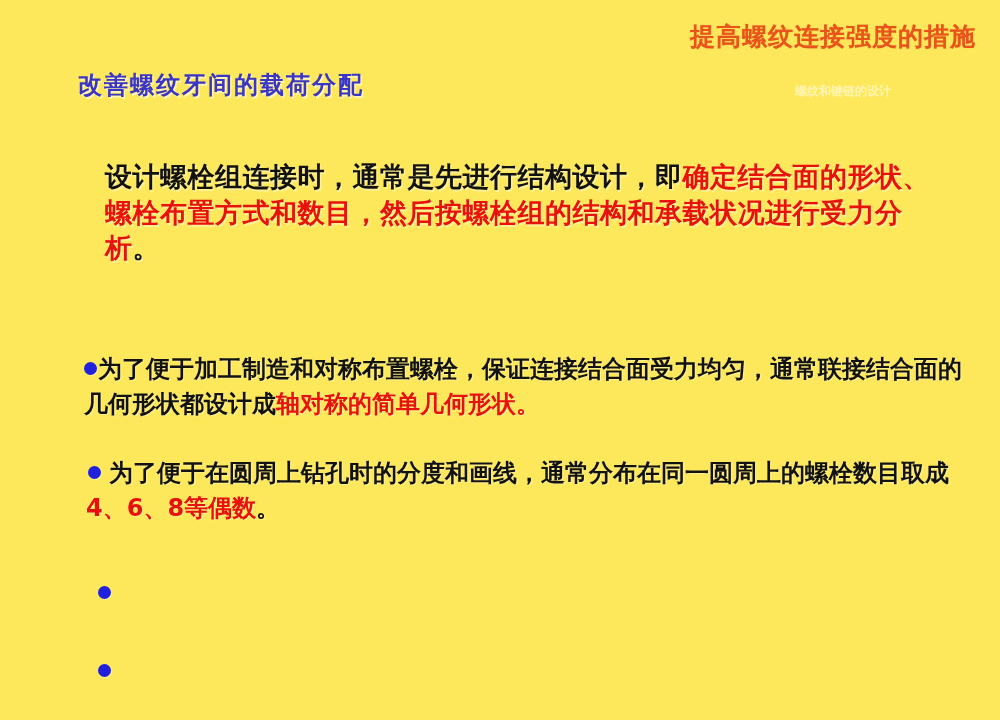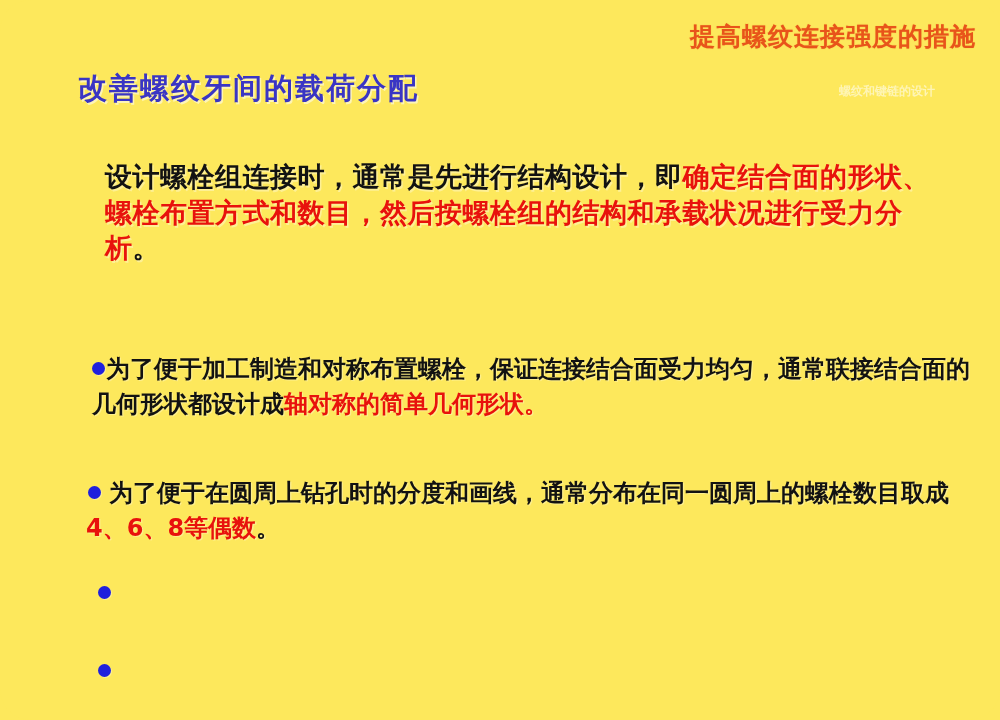--- a/index.html
+++ b/index.html
@@ -33,39 +33,38 @@
     letter-spacing: 1px;
     text-shadow: 0 0 1px rgba(230,80,20,0.45);
     white-space: nowrap;
   }
 
   
   .section-heading {
     position: absolute;
     top: 69px;
     left: 78px;
-    font-size: 29px;
+    font-size: 24px;
     font-weight: bold;
     color: #3a35c4;
     letter-spacing: 2px;
     text-shadow: 1.5px 1.5px 0 rgba(255,255,255,0.55);
     white-space: nowrap;
   }
 
   
   .watermark {
     position: absolute;
     top: 83px;
     left: 795px;
     font-size: 12px;
     font-weight: bold;
     color: rgba(255,255,255,0.55);
     letter-spacing: 0px;
     white-space: nowrap;
-    margin-left: 44px;
   }
 
   
   .body-area {
     position: absolute;
     top: 132px;
     left: 0;
     width: 1000px;
   }
 
@@ -110,22 +109,22 @@
     width: 13px;
     height: 13px;
     border-radius: 50%;
     background: #2020dd;
     vertical-align: 2px;
     margin-right: 1px;
     box-shadow: 1px 1px 0 rgba(255,255,255,0.35);
   }
   .dot.gap { margin-right: 8px; margin-left: 2px; }
 
-  #bullet-1 { top: 196px; left: 92px; width: 880px; margin-top: 24px; }
-  #bullet-2 { top: 320px; left: 86px; width: 880px; }
+  #bullet-1 { top: 196px; left: 84px; width: 880px; margin-top: 24px; }
+  #bullet-2 { top: 300px; left: 86px; width: 880px; }
   #bullet-3 { top: 420px; left: 98px; width: 860px; }
   #bullet-4 { top: 498px; left: 98px; width: 870px; }
 </style>
 </head>
 <body>
 
 <div class="slide">
 
   <div class="slide-topic">提高螺纹连接强度的措施</div>
 

